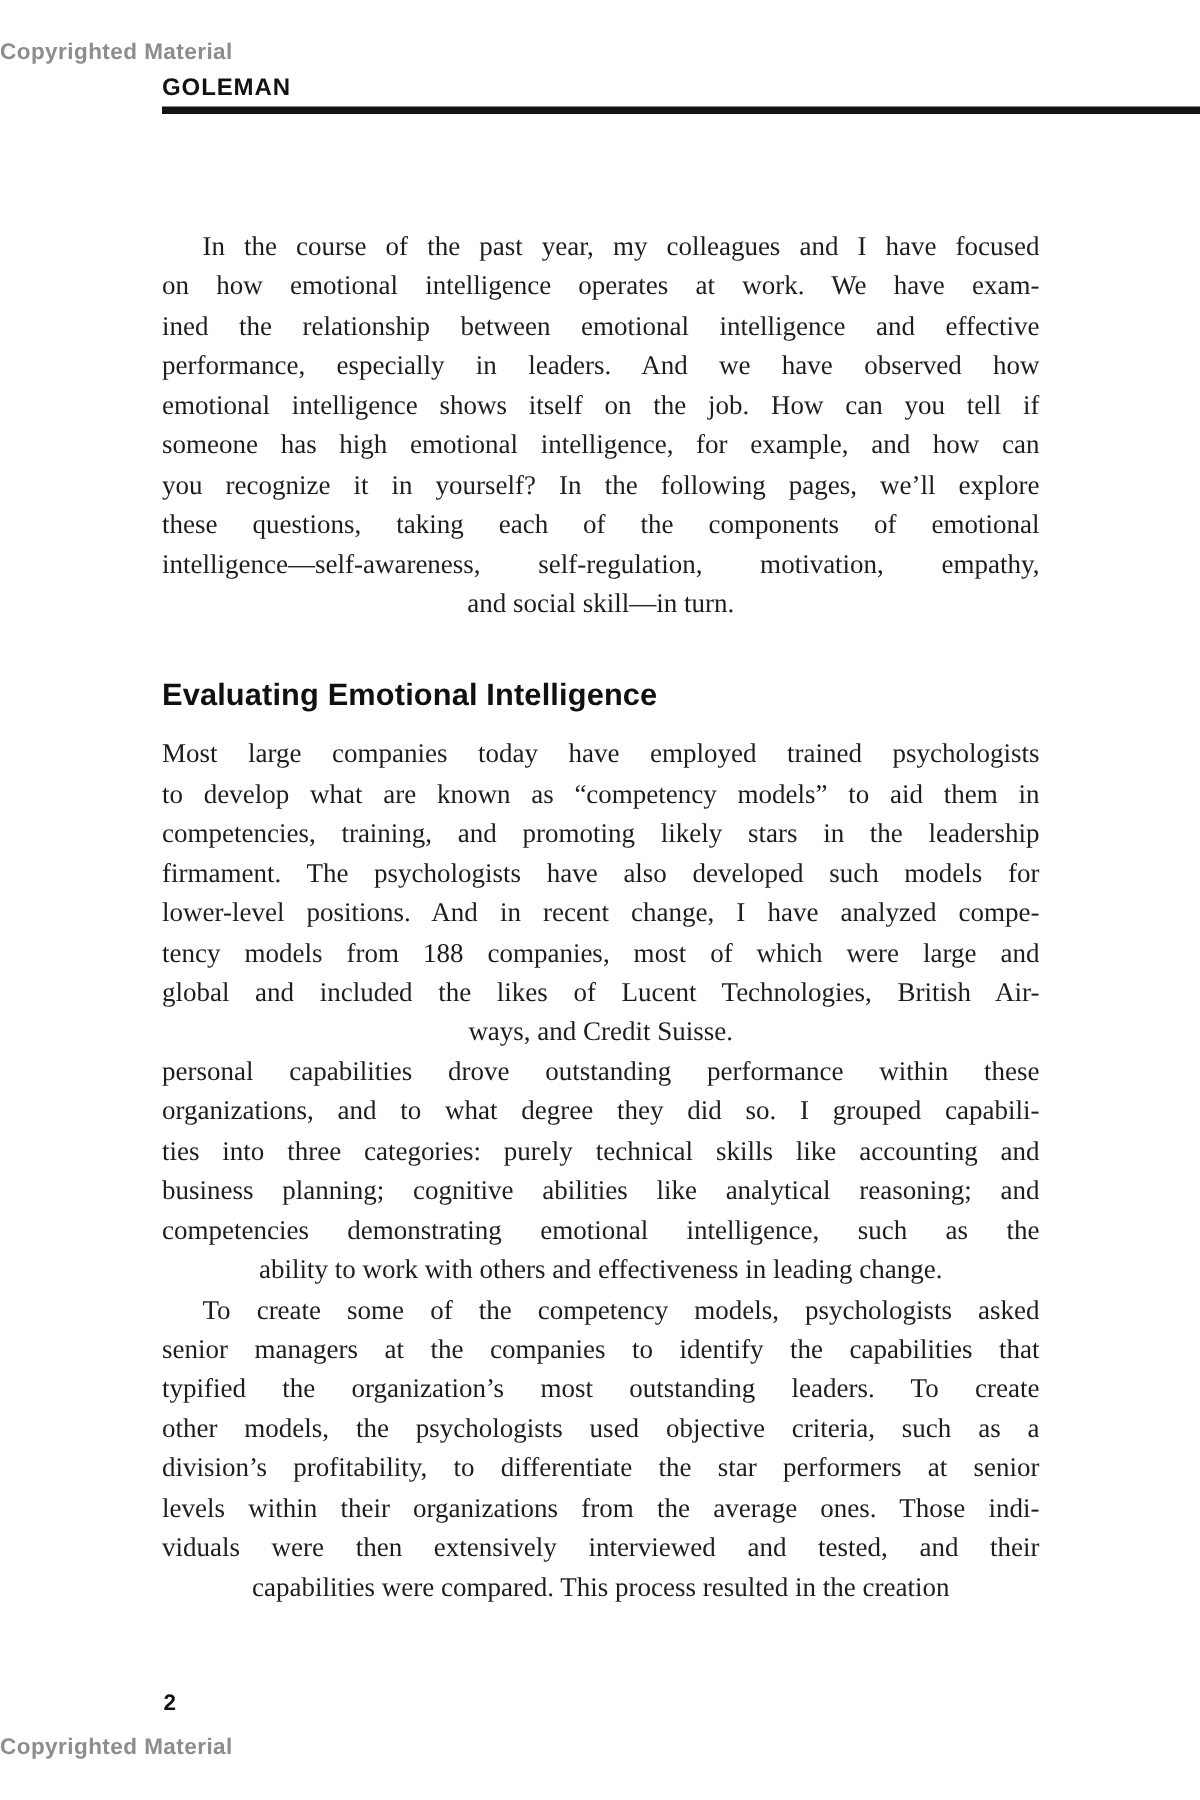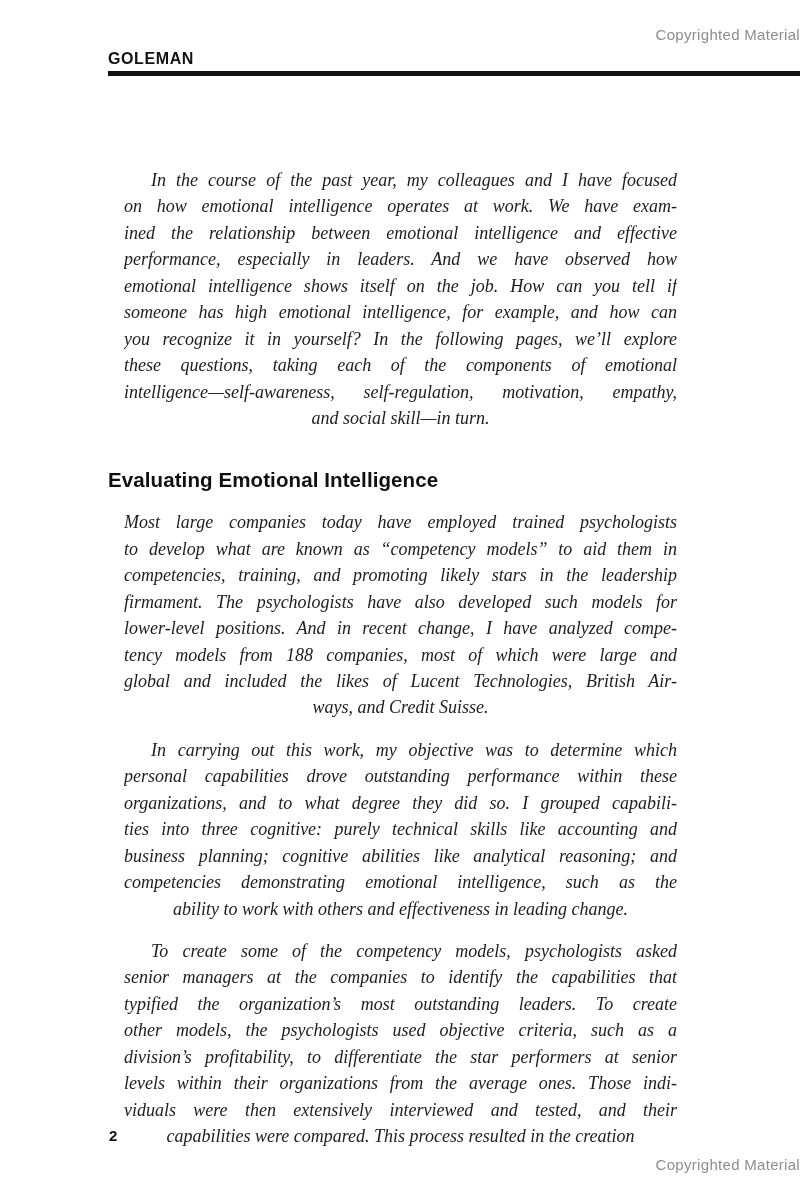--- a/index.html
+++ b/index.html
@@ -12,23 +12,23 @@
     width: 800px;
     height: 1200px;
     background: #ffffff;
     overflow: hidden;
     font-family: "Liberation Serif", serif;
   }
   .copyright-mark {
     position: absolute;
     left: 0;
     width: 100%;
-    text-align: right;
+    text-align: left;
     font-family: "Liberation Sans", sans-serif;
-    font-weight: normal;
+    font-weight: bold;
     font-size: 15px;
     color: #8d8d8d;
     letter-spacing: 0.3px;
   }
   .copyright-top { top: 26px; }
   .copyright-bottom { top: 1156px; }
   .running-header {
     position: absolute;
     left: 108px;
     top: 50px;
@@ -48,21 +48,21 @@
   }
   .content {
     position: absolute;
     left: 108px;
     top: 151px;
     width: 585px;
     font-size: 18px;
     line-height: 26.45px;
     color: #1d1d1d;
   }
-  .para { margin: 16px; font-style: italic; }
+  .para { margin: 0; }
   .line {
     height: 26.45px;
     overflow: hidden;
   }
   .jline {
     text-align: justify;
     text-align-last: justify;
   }
   .lastline { text-align: center; }
   .findent { padding-left: 27px; }
@@ -113,24 +113,23 @@
         <div class="line jline">Most large companies today have employed trained psychologists</div>
         <div class="line jline">to develop what are known as “competency models” to aid them in</div>
         <div class="line jline">competencies, training, and promoting likely stars in the leadership</div>
         <div class="line jline">firmament. The psychologists have also developed such models for</div>
         <div class="line jline">lower-level positions. And in recent change, I have analyzed compe-</div>
         <div class="line jline">tency models from 188 companies, most of which were large and</div>
         <div class="line jline">global and included the likes of Lucent Technologies, British Air-</div>
         <div class="line lastline">ways, and Credit Suisse.</div>
       </div>
       <div class="para">
-        <div class="line jline findent">In carrying out this work, my objective was to determine which</div>
         <div class="line jline">personal capabilities drove outstanding performance within these</div>
         <div class="line jline">organizations, and to what degree they did so. I grouped capabili-</div>
-        <div class="line jline">ties into three cognitive: purely technical skills like accounting and</div>
+        <div class="line jline">ties into three categories: purely technical skills like accounting and</div>
         <div class="line jline">business planning; cognitive abilities like analytical reasoning; and</div>
         <div class="line jline">competencies demonstrating emotional intelligence, such as the</div>
         <div class="line lastline">ability to work with others and effectiveness in leading change.</div>
       </div>
       <div class="para">
         <div class="line jline findent">To create some of the competency models, psychologists asked</div>
         <div class="line jline">senior managers at the companies to identify the capabilities that</div>
         <div class="line jline">typified the organization’s most outstanding leaders. To create</div>
         <div class="line jline">other models, the psychologists used objective criteria, such as a</div>
         <div class="line jline">division’s profitability, to differentiate the star performers at senior</div>

